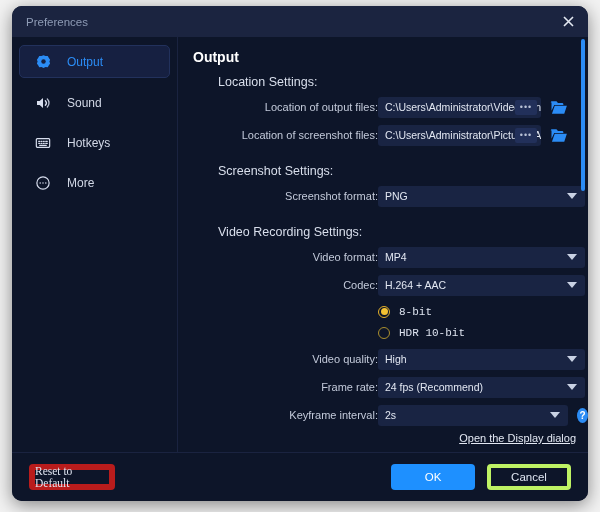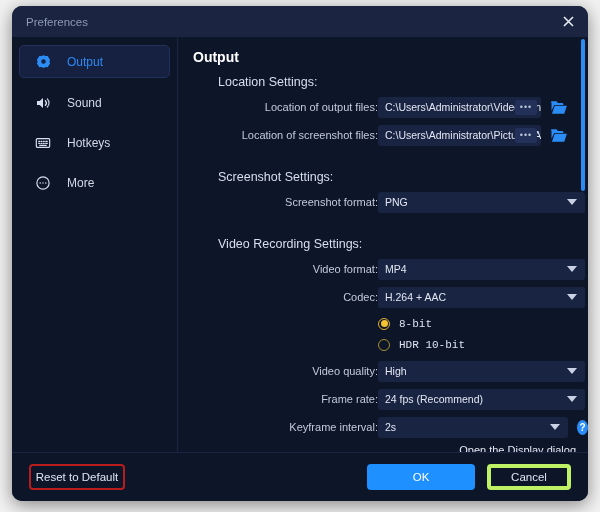--- a/index.html
+++ b/index.html
@@ -83,21 +83,21 @@
     overflow: hidden;
   }
   .page-title {
     color: #ffffff; font-size: 14px; font-weight: bold;
     margin: 0 0 10px 15px;
   }
   .section-head {
     color: #d9dfec; font-size: 12.5px;
     margin: 0 0 7px 40px;
   }
-  .section-head.gap { margin-top: 24px; }
+  .section-head.gap { margin-top: 18px; }
   .row {
     display: flex; align-items: center;
     height: 22px; margin-bottom: 6px;
     padding-left: 15px;
   }
   .row-label {
     width: 185px; flex: 0 0 185px;
     text-align: right;
     color: #c3cada; font-size: 11px;
     box-sizing: border-box;
@@ -200,27 +200,28 @@
   }
   .btn {
     height: 26px;
     border-radius: 4px;
     display: flex; align-items: center; justify-content: center;
     font-size: 11.5px;
     cursor: pointer;
     box-sizing: border-box;
   }
   .btn-reset {
-    width: 96px;
-    border: 2px solid #b91c1c;
+    width: 86px;
+    border: 6px solid #b91c1c;
     color: #dfe5f1;
     background: transparent;
+    font-family: Liberation Serif, serif;
   }
   .btn-ok {
-    width: 108px; background: #1e90ff; color: #ffffff;
+    width: 84px; background: #1e90ff; color: #ffffff;
     margin-left: auto;
   }
   .btn-cancel {
     width: 84px; border: 4px solid #bef264;
     color: #dfe5f1; background: transparent;
     margin-left: 12px;
   }
 </style>
 </head>
 <body>

